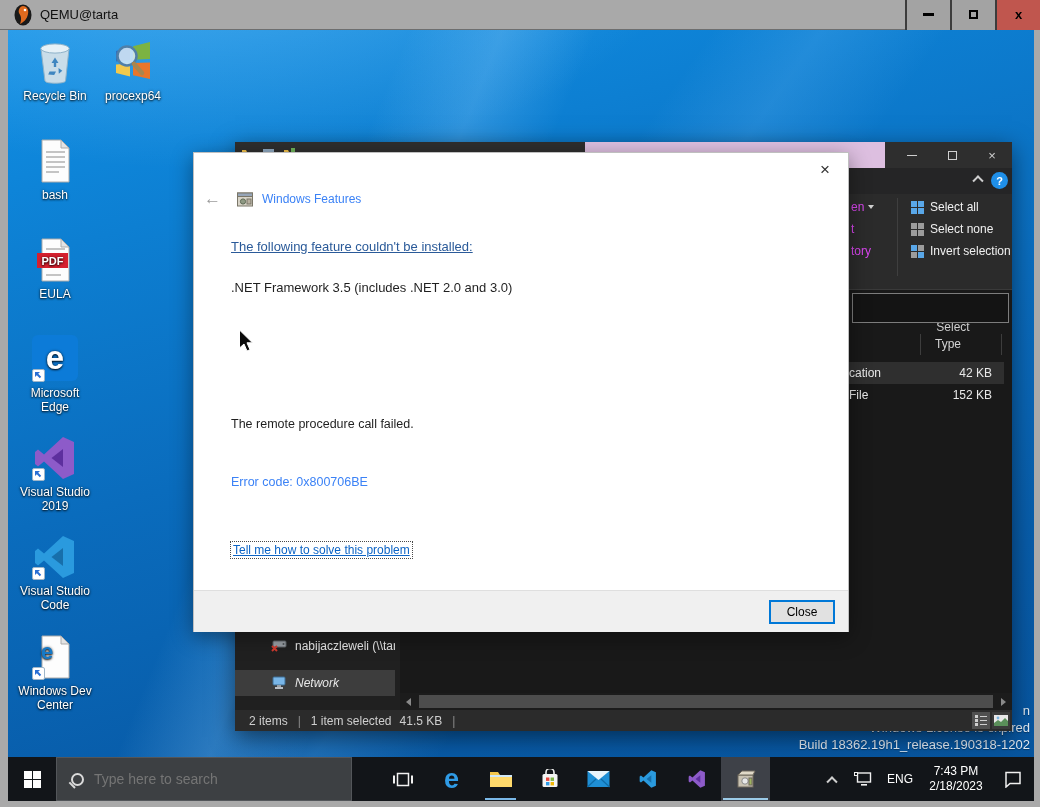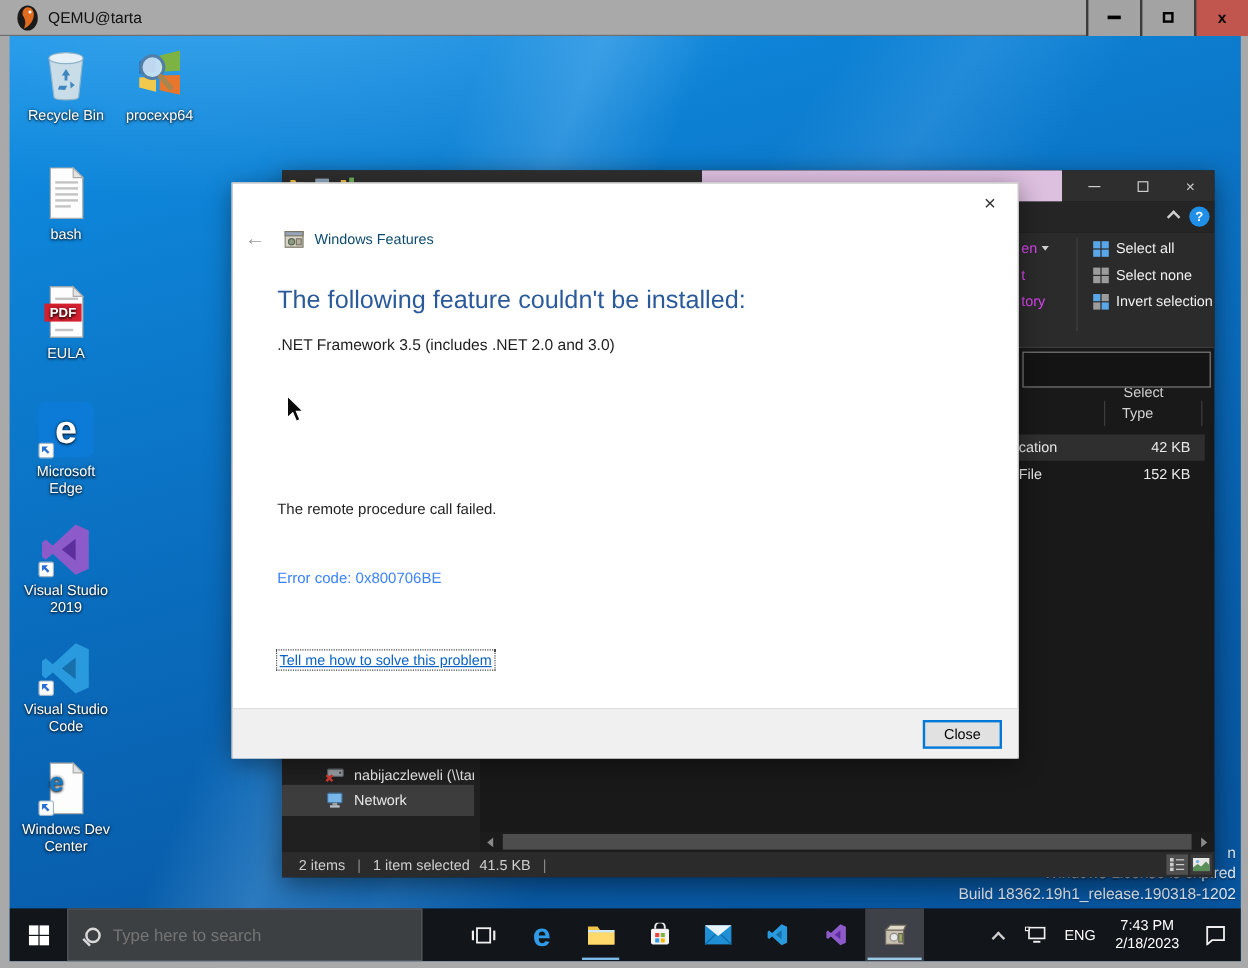--- a/index.html
+++ b/index.html
@@ -98,22 +98,22 @@
   .view-btn.first { background:#505050; }
   .view-btn.second { background:#3a3a3a; }
 
   
   .dialog { position:absolute; left:185px; top:122px; width:656px; height:480px; background:#fff;
     border:1px solid #bfbfbf; box-shadow:0 5px 20px rgba(0,0,0,.4); z-index:3; }
   .dlg-close { position:absolute; right:12px; top:6px; font-size:17px; color:#333; width:22px; height:22px;
     text-align:center; line-height:22px; }
   .dlg-head { position:absolute; left:10px; top:36px; display:flex; align-items:center; gap:8px; }
   .dlg-back { font-size:17px; color:#9a9a9a; margin-right:8px; }
-  .dlg-title { font-size:12px; color:#0c4a6e; }
-  .dlg-heading { position:absolute; left:37px; top:86px; font-size:21px; color:#2a5a99; }
+  .dlg-title { font-size:12px; color:#3b82f6; }
+  .dlg-heading { position:absolute; left:37px; top:86px; font-size:13px; color:#2a5a99;text-decoration:underline; }
   .dlg-feature { position:absolute; left:37px; top:127px; font-size:13px; color:#1f1f1f; }
   .dlg-message { position:absolute; left:37px; top:264px; font-size:12.5px; color:#1f1f1f; }
   .dlg-error { position:absolute; left:37px; top:322px; font-size:12.5px; color:#3b82f6; }
   .dlg-link { position:absolute; left:36px; top:388px; font-size:12px; color:#0b63c5;
     text-decoration:underline; border:1px dotted #4a4a4a; padding:1px 2px; }
   .dlg-footer { position:absolute; left:0; top:437px; width:654px; height:42px; background:#f0f0f0; border-top:1px solid #dfdfdf; }
   .dlg-close-btn { position:absolute; right:13px; top:9px; width:66px; height:24px; background:#e1e1e1;
     border:2px solid #0078d7; font-size:12px; color:#000; font-family:"Liberation Sans",sans-serif; }
 
   
@@ -392,21 +392,21 @@
 
       <div class="navpane">
         <div class="nav-item" style="top:277px;">
           <svg class="nav-ic" width="16" height="14" viewBox="0 0 16 14">
             <rect x="2" y="2" width="13" height="6" rx="1" fill="#9aa0a6" stroke="#5f6469"></rect>
             <circle cx="12.5" cy="5" r="1" fill="#4f5459"></circle>
             <path d="M1 7 l5 5 M6 7 l-5 5" stroke="#d03a2e" stroke-width="2"></path>
           </svg>
           <span>nabijaczleweli (\\tar</span>
         </div>
-        <div class="nav-item hl" style="top:297px;">
+        <div class="nav-item hl" style="top:313px;font-style:italic;">
           <svg class="nav-ic" width="16" height="14" viewBox="0 0 16 14">
             <rect x="2" y="1" width="12" height="8" rx="1" fill="#79b6e8" stroke="#3f6e96"></rect>
             <rect x="6" y="9" width="4" height="2" fill="#9aa0a6"></rect>
             <rect x="4" y="11" width="8" height="2" fill="#b9bfc6"></rect>
           </svg>
           <span>Network</span>
         </div>
       </div>
 
       <div class="hscroll">

